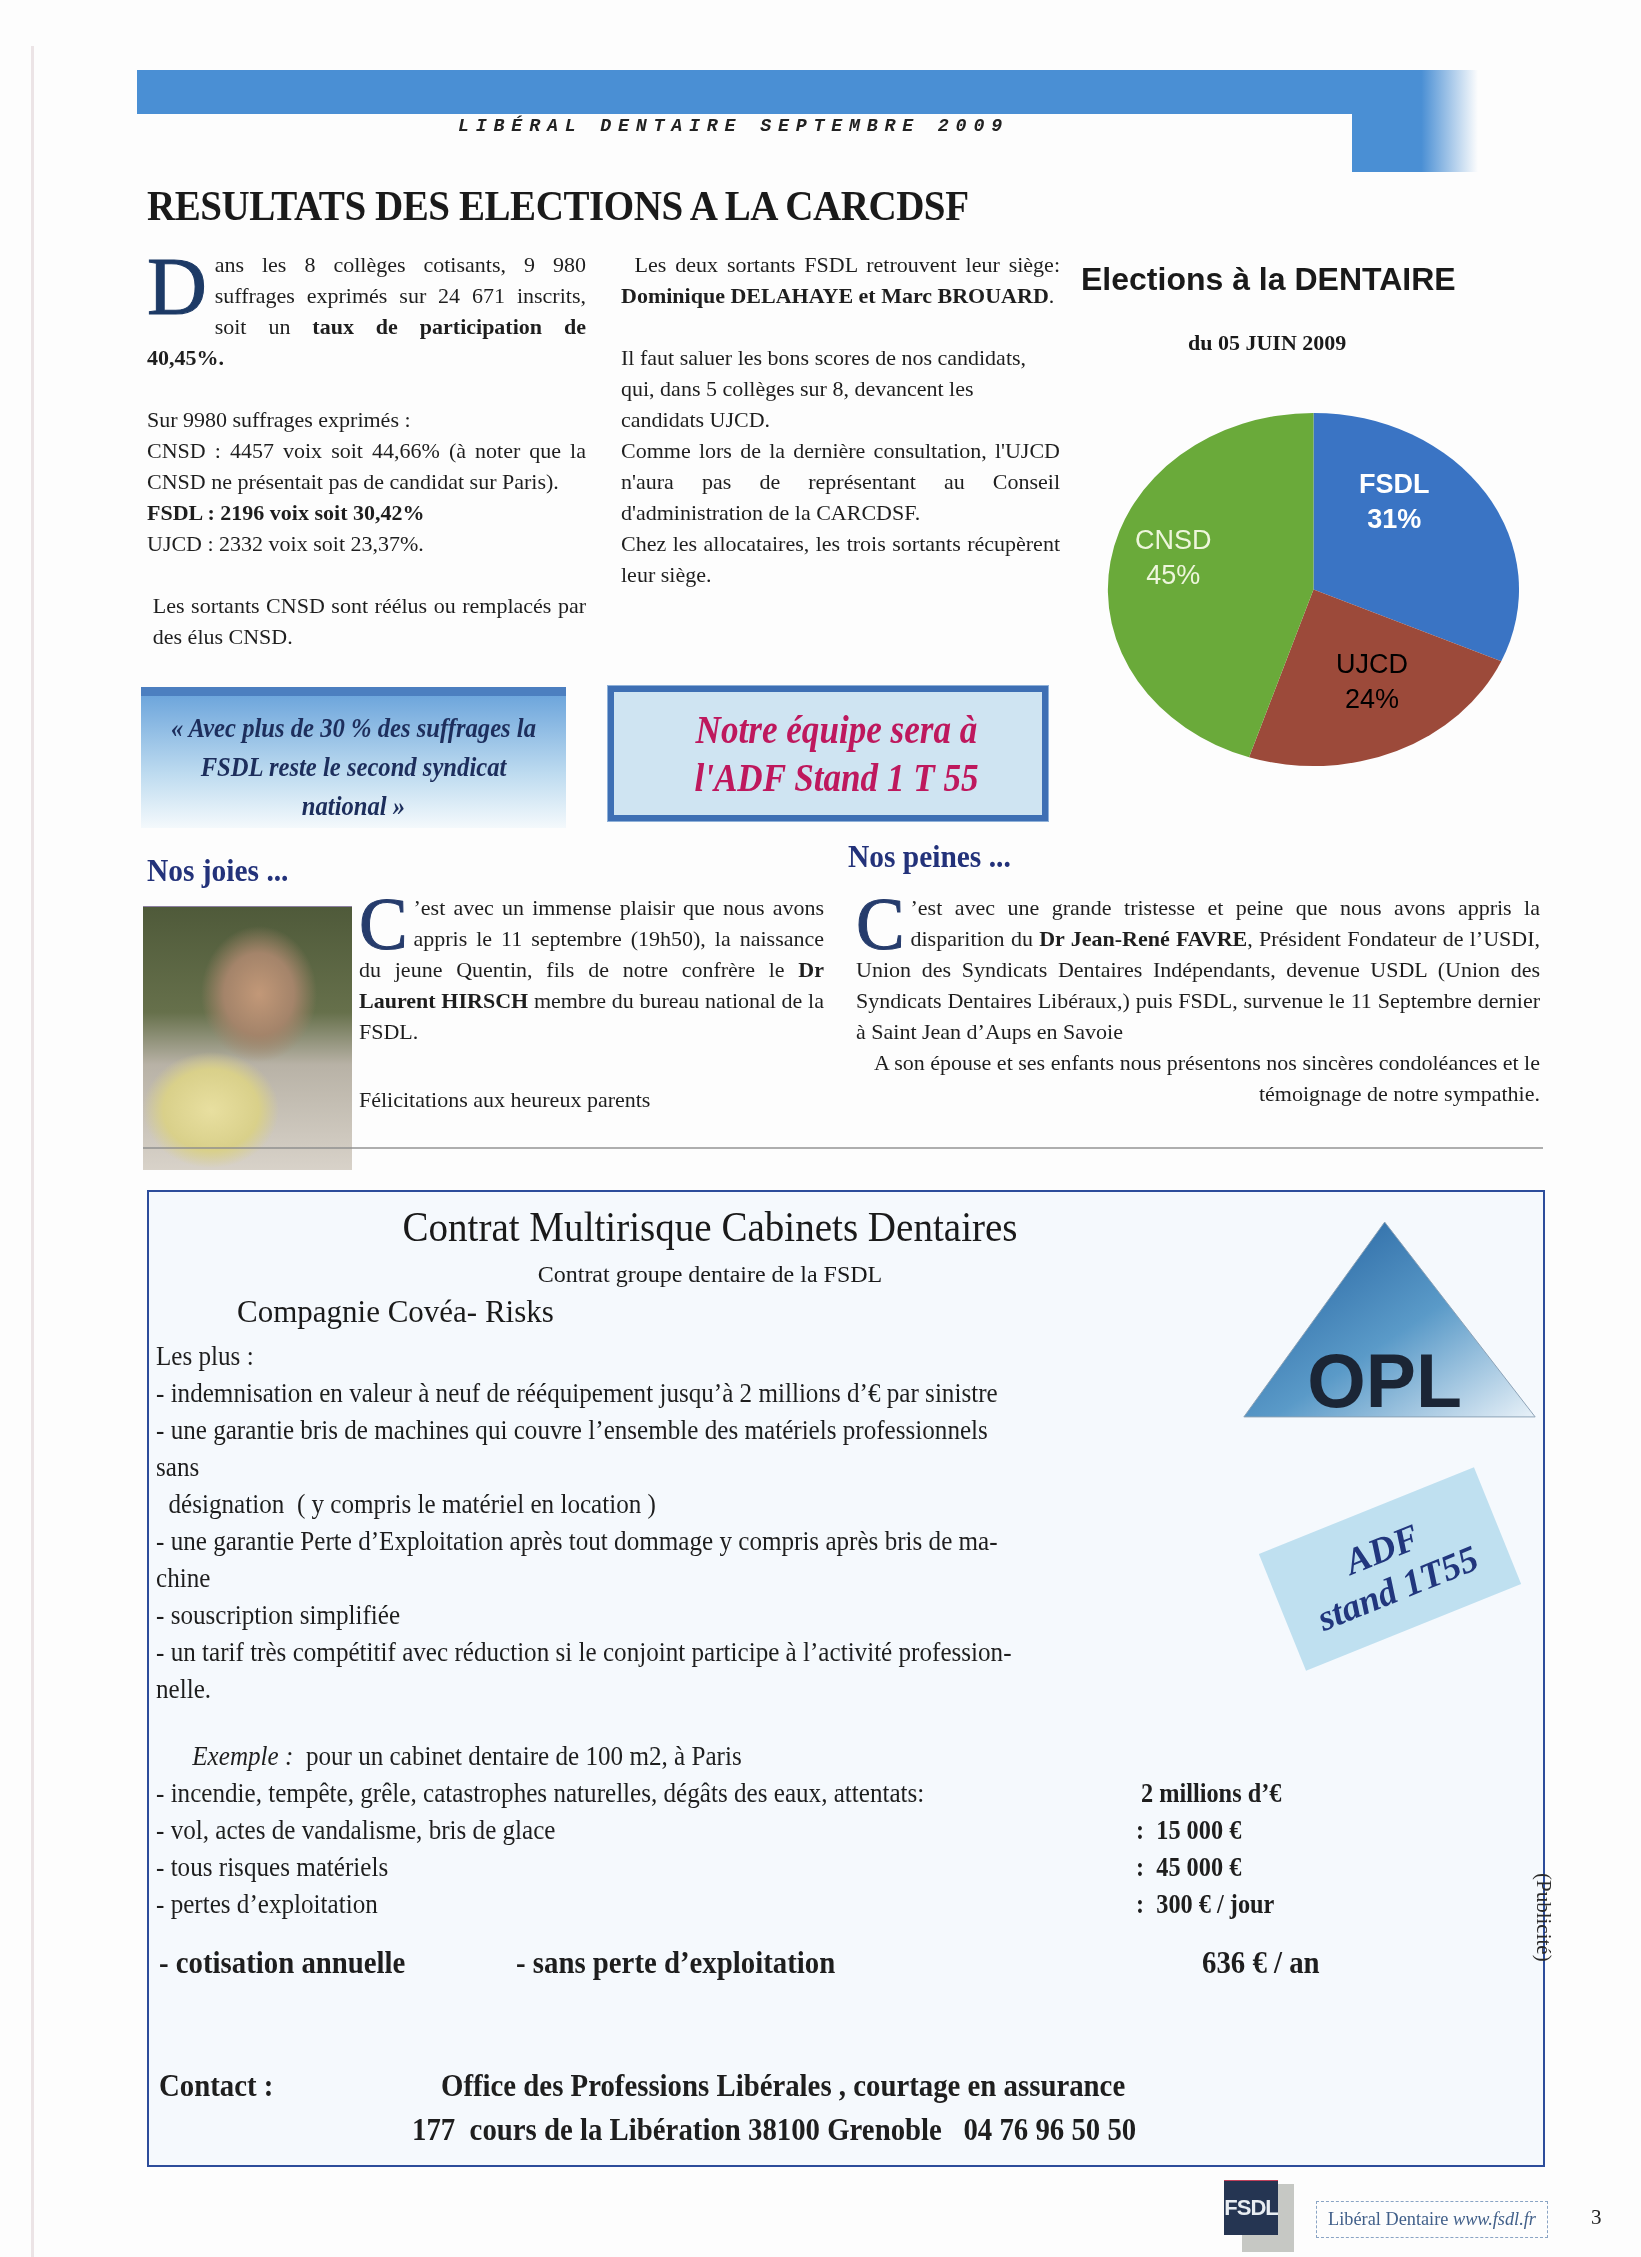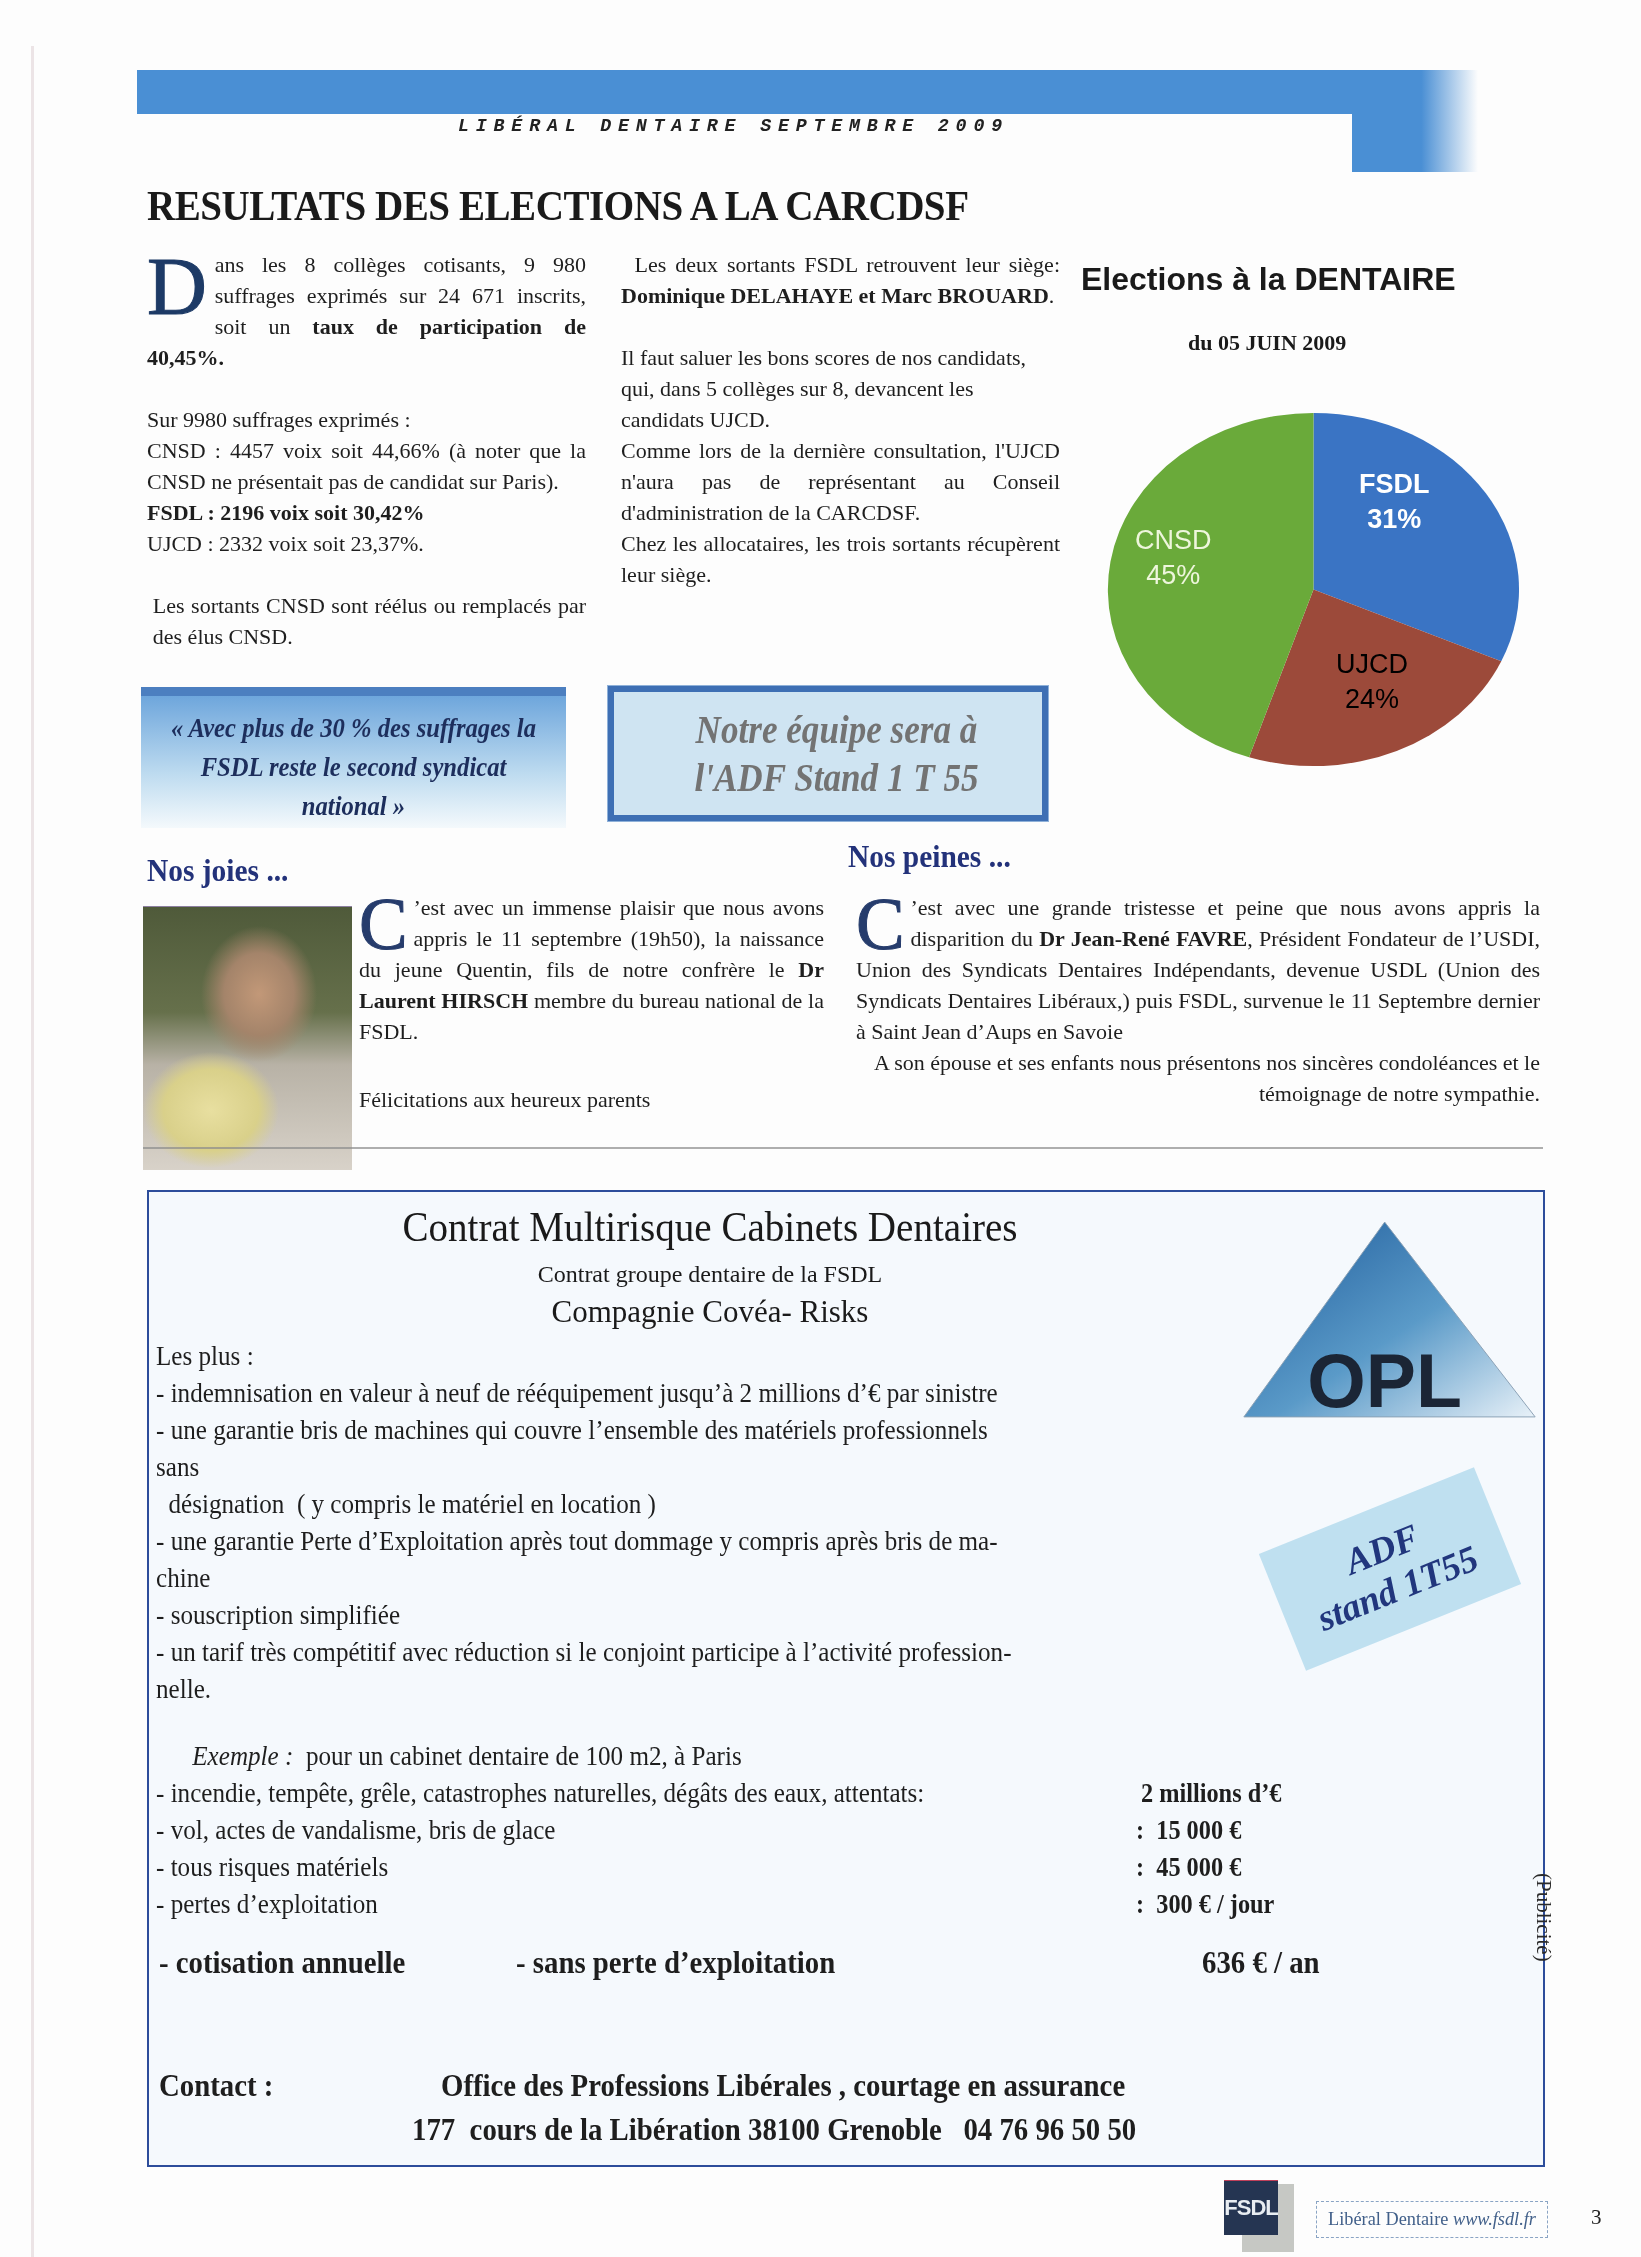--- a/index.html
+++ b/index.html
@@ -39,42 +39,42 @@
   .pie-label { position: absolute; font-family: "Liberation Sans", "DejaVu Sans", sans-serif; font-size: 27px; line-height: 35px; text-align: center; }
 
   
   .quote-box { position: absolute; left: 141px; top: 687px; width: 425px; height: 141px;
     border-top: 9.7px solid #4c7fc0;
     background: linear-gradient(to bottom, #6ea6dc 0%, #bfdcf0 60%, #f4f9fc 100%);
     text-align: center; font-style: italic; font-weight: bold; font-size: 28px; line-height: 39px; color: #1d2e5c; padding-top: 11.6px; box-sizing: border-box; }
   .quote-box span { display: block; transform: scaleX(0.88); }
   .stand-box { position: absolute; left: 608px; top: 686px; width: 440px; height: 135px;
     background: #cfe4f2; border: 6.8px solid #3e6fb4; box-shadow: 0 0 0 1px #8fb1d9;
-    text-align: center; font-style: italic; font-weight: bold; font-size: 39px; line-height: 48px; color: #737373; padding-top: 13.5px; box-sizing: border-box; padding-left: 17px; }
+    text-align: center; font-style: italic; font-weight: bold; font-size: 39px; line-height: 48px; color: #be185d; padding-top: 13.5px; box-sizing: border-box; padding-left: 17px; }
   .stand-box span { display: block; transform: scaleX(0.9); }
 
   
   .section-heading { position: absolute; font-weight: bold; font-size: 32px; color: #23327a; transform: scaleX(0.92); transform-origin: left; }
   .photo { position: absolute; left: 143px; top: 906px; width: 209px; height: 263px;
     background: radial-gradient(ellipse 58px 68px at 116px 87px, #c29878 0%, #a4846a 60%, rgba(0,0,0,0) 100%),
                 radial-gradient(ellipse 68px 58px at 68px 203px, #e8dfa0 0%, #d9d08a 70%, rgba(0,0,0,0) 100%),
                 linear-gradient(to bottom, #4f5a3a 0%, #66704b 40%, #b8b2a6 60%, #d8d2c9 100%);
     border-top: 1.9px solid #8c7fa0; }
   .joie-text { position: absolute; left: 359px; top: 892px; width: 465px; font-size: 22px; line-height: 31px; text-align: justify; }
   .peine-text { position: absolute; left: 856px; top: 892px; width: 684px; font-size: 22px; line-height: 31px; text-align: justify; }
   .joie-text p, .peine-text p { margin: 0; }
   .dropcap-c { float: left; font-size: 73px; line-height: 58px; margin: 3.9px 5.8px 0 0; color: #263c6c; -webkit-text-stroke: 1px #263c6c; }
   .fold-line { position: absolute; left: 143px; top: 1147px; width: 1400px; height: 1.9px; background: #8c8c8c; opacity: 0.7; }
 
   
   .ad-box { position: absolute; left: 147px; top: 1190px; width: 1398px; height: 977px;
     border: 2.9px solid #2d4d9b; background: #f5f9fd; box-sizing: border-box; }
   .ad-title { position: absolute; left: 237px; top: 1203px; width: 946px; text-align: center; font-size: 42px; color: #1a1a1a; transform: scaleX(0.93); }
   .ad-sub1 { position: absolute; left: 237px; top: 1261px; width: 946px; text-align: center; font-size: 24px; color: #1a1a1a; }
-  .ad-sub2 { position: absolute; left: 237px; top: 1294px; width: 946px; text-align: center; font-size: 31px; color: #1a1a1a; }
+  .ad-sub2 { position: absolute; left: 237px; top: 1294px; width: 946px; text-align: left; font-size: 31px; color: #1a1a1a; }
   .ad-list { position: absolute; left: 156px; top: 1338px; width: 1110px; font-size: 27px; line-height: 37px; transform: scaleX(0.93); transform-origin: left; }
   .ad-list div { white-space: nowrap; }
   .opl-logo { position: absolute; left: 1240px; top: 1218px; width: 299px; height: 203px; }
   .adf-sticker { position: absolute; left: 1274px; top: 1506px; width: 232px; height: 126px; background: #bfe0f0;
     transform: rotate(-22deg); text-align: center; font-style: italic; font-weight: bold; font-size: 37px; line-height: 42px; color: #21367d; padding-top: 21px; box-sizing: border-box; }
   .ad-example { position: absolute; left: 156px; top: 1738px; width: 1217px; font-size: 27px; line-height: 37px; }
   .ex-row { position: relative; height: 37px; white-space: nowrap; }
   .ex-row .lbl { position: absolute; left: 0; transform: scaleX(0.93); transform-origin: left; }
   .ex-row .val { position: absolute; left: 980px; font-weight: bold; transform: scaleX(0.9); transform-origin: left; }
   .ex-head { padding-left: 39px; transform: scaleX(0.93); transform-origin: left; }

